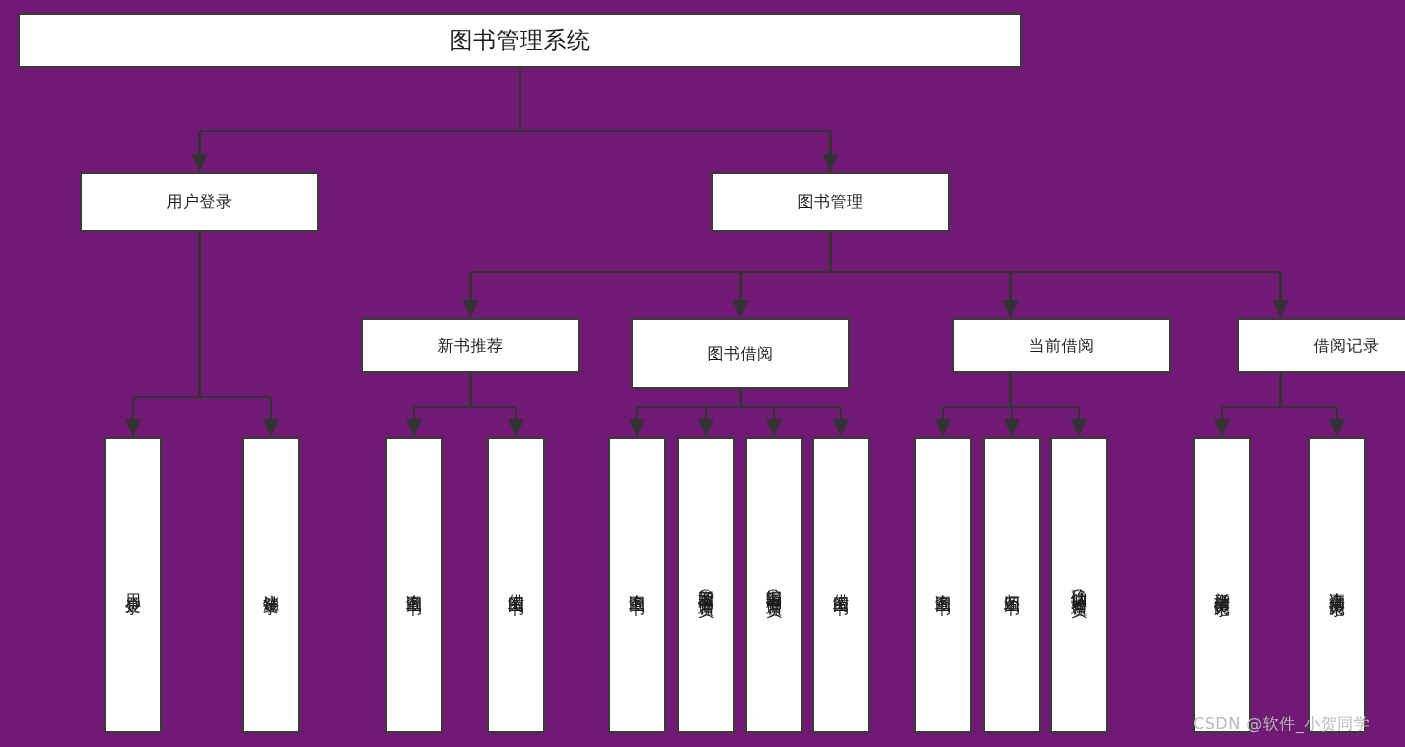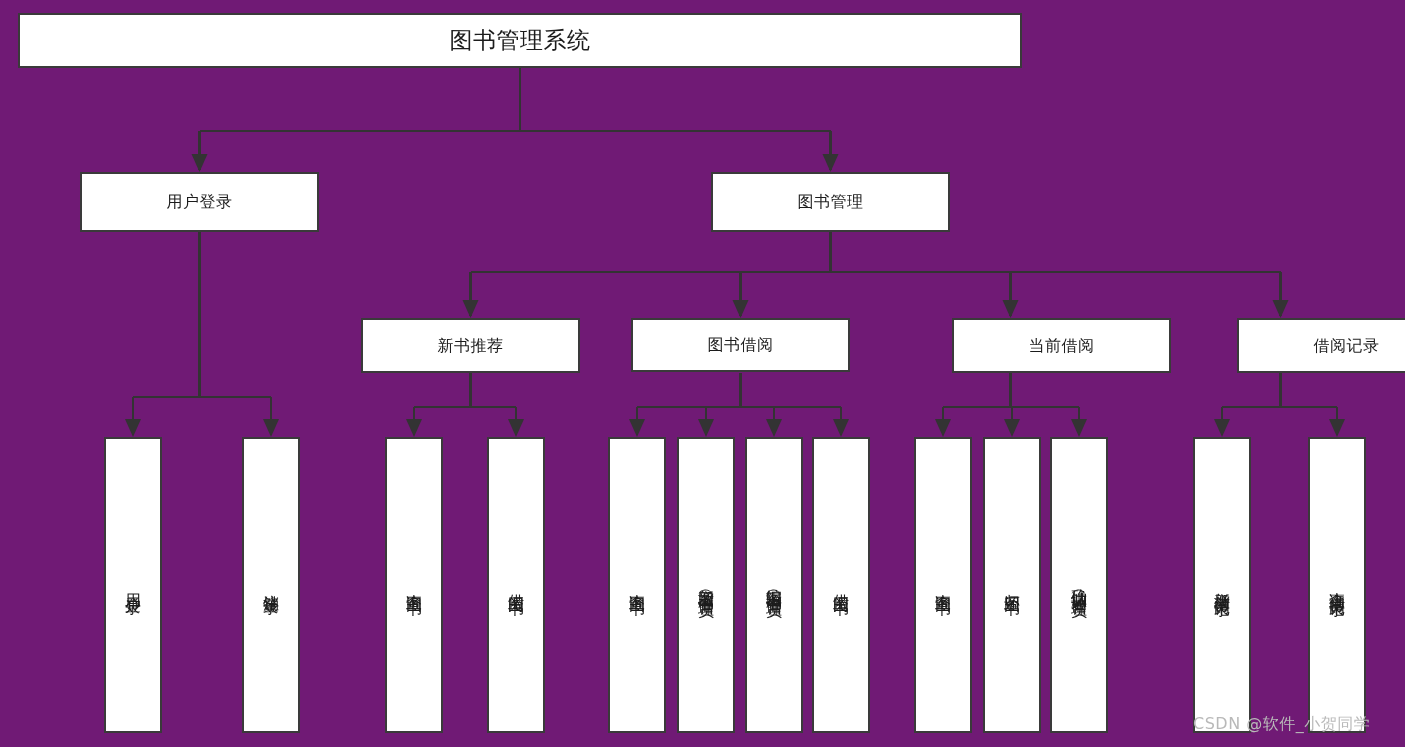--- a/index.html
+++ b/index.html
@@ -130,21 +130,21 @@
       </div>
       <div class="node" style="left: 80px; top: 172px; width: 239px; height: 60px;">
         <span class="node-label">用户登录</span>
       </div>
       <div class="node" style="left: 711px; top: 172px; width: 239px; height: 60px;">
         <span class="node-label">图书管理</span>
       </div>
       <div class="node" style="left: 361px; top: 318px; width: 219px; height: 55px;">
         <span class="node-label">新书推荐</span>
       </div>
-      <div class="node" style="left: 631px; top: 318px; width: 219px; height: 54px;">
+      <div class="node" style="left: 631px; top: 318px; width: 219px; height: 71px;">
         <span class="node-label">图书借阅</span>
       </div>
       <div class="node" style="left: 952px; top: 318px; width: 219px; height: 55px;">
         <span class="node-label">当前借阅</span>
       </div>
       <div class="node" style="left: 1237px; top: 318px; width: 219px; height: 55px;">
         <span class="node-label">借阅记录</span>
       </div>
       <div class="node vertical" style="left: 104px; top: 437px; width: 58px; height: 296px;">
         <span class="node-label">用户登录</span>

